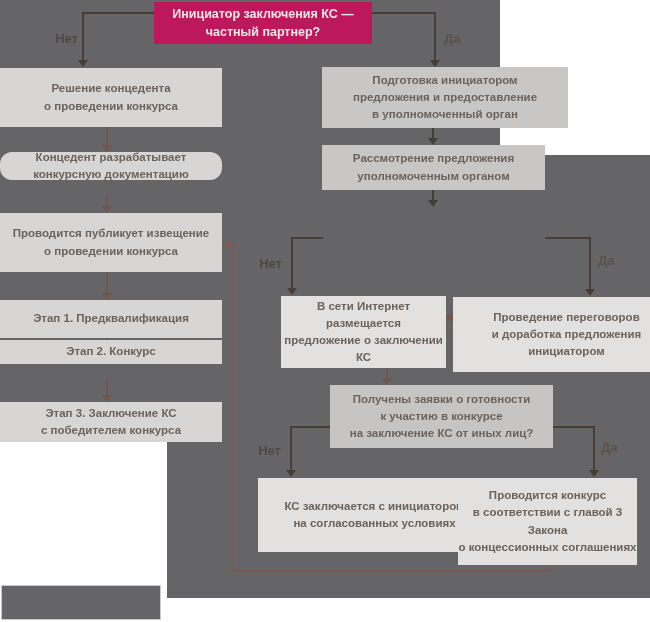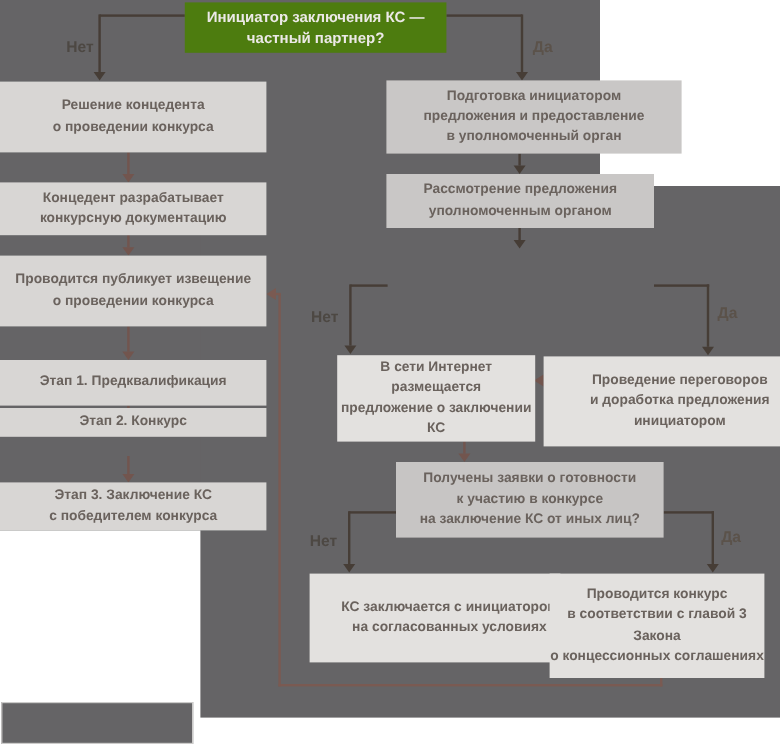--- a/index.html
+++ b/index.html
@@ -8,21 +8,21 @@
     background:#ffffff;
     font-family:"Liberation Sans",sans-serif;
   }
   .bg{position:absolute;background:#656466;}
   .node{
     position:absolute;display:flex;align-items:center;justify-content:center;
     text-align:center;white-space:pre-line;
     font-size:11.5px;line-height:1.5;font-weight:bold;color:#6a625d;
     background:#d8d6d4;
   }
-  .node.root{background:#4d7c0f;color:#ece9e7;font-size:12.5px;line-height:1.45;}
+  .node.root{background:#be185d;color:#ece9e7;font-size:12.5px;line-height:1.45;}
   .node.rproc{background:#c9c7c6;}
   .node.decision{background:#c7c5c4;}
   .node.bright{background:#e3e1df;}
   .line{position:absolute;}
   .dark{background:#463d36;}
   .maroon{background:#72554e;}
   .loopc{background:#7a5a52;}
   .arr{position:absolute;width:0;height:0;}
   .arr.down-dark{border-left:5px solid transparent;border-right:5px solid transparent;border-top:7px solid #463d36;}
   .arr.down-maroon{border-left:5px solid transparent;border-right:5px solid transparent;border-top:7px solid #72554e;}
@@ -96,21 +96,21 @@
   <div class="edge-label ra" style="left:250px;top:256px;">Нет</div>
   <div class="edge-label yes" style="left:598px;top:253px;">Да</div>
   <div class="edge-label ra" style="left:249px;top:443px;">Нет</div>
   <div class="edge-label yes" style="left:601px;top:440px;">Да</div>
 
   <div class="node root" style="left:154px;top:2px;width:218px;height:42px;">Инициатор заключения КС —
 частный партнер?</div>
 
   <div class="node" style="left:0;top:68px;width:222px;height:59px;">Решение концедента
 о проведении конкурса</div>
-  <div class="node" style="left:0;top:152px;width:222px;height:44px;">Концедент разрабатывает
+  <div class="node" style="left:0;top:152px;width:222px;height:28px;border-radius:12px;">Концедент разрабатывает
 конкурсную документацию</div>
   <div class="node" style="left:0;top:213px;width:222px;height:59px;">Проводится публикует извещение
 о проведении конкурса</div>
   <div class="node" style="left:0;top:300px;width:222px;height:38px;">Этап 1. Предквалификация</div>
   <div class="node" style="left:0;top:340px;width:222px;height:24px;">Этап 2. Конкурс</div>
   <div class="node" style="left:0;top:402px;width:222px;height:40px;">Этап 3. Заключение КС
 с победителем конкурса</div>
 
   <div class="node rproc" style="left:322px;top:67px;width:246px;height:61px;">Подготовка инициатором
 предложения и предоставление

